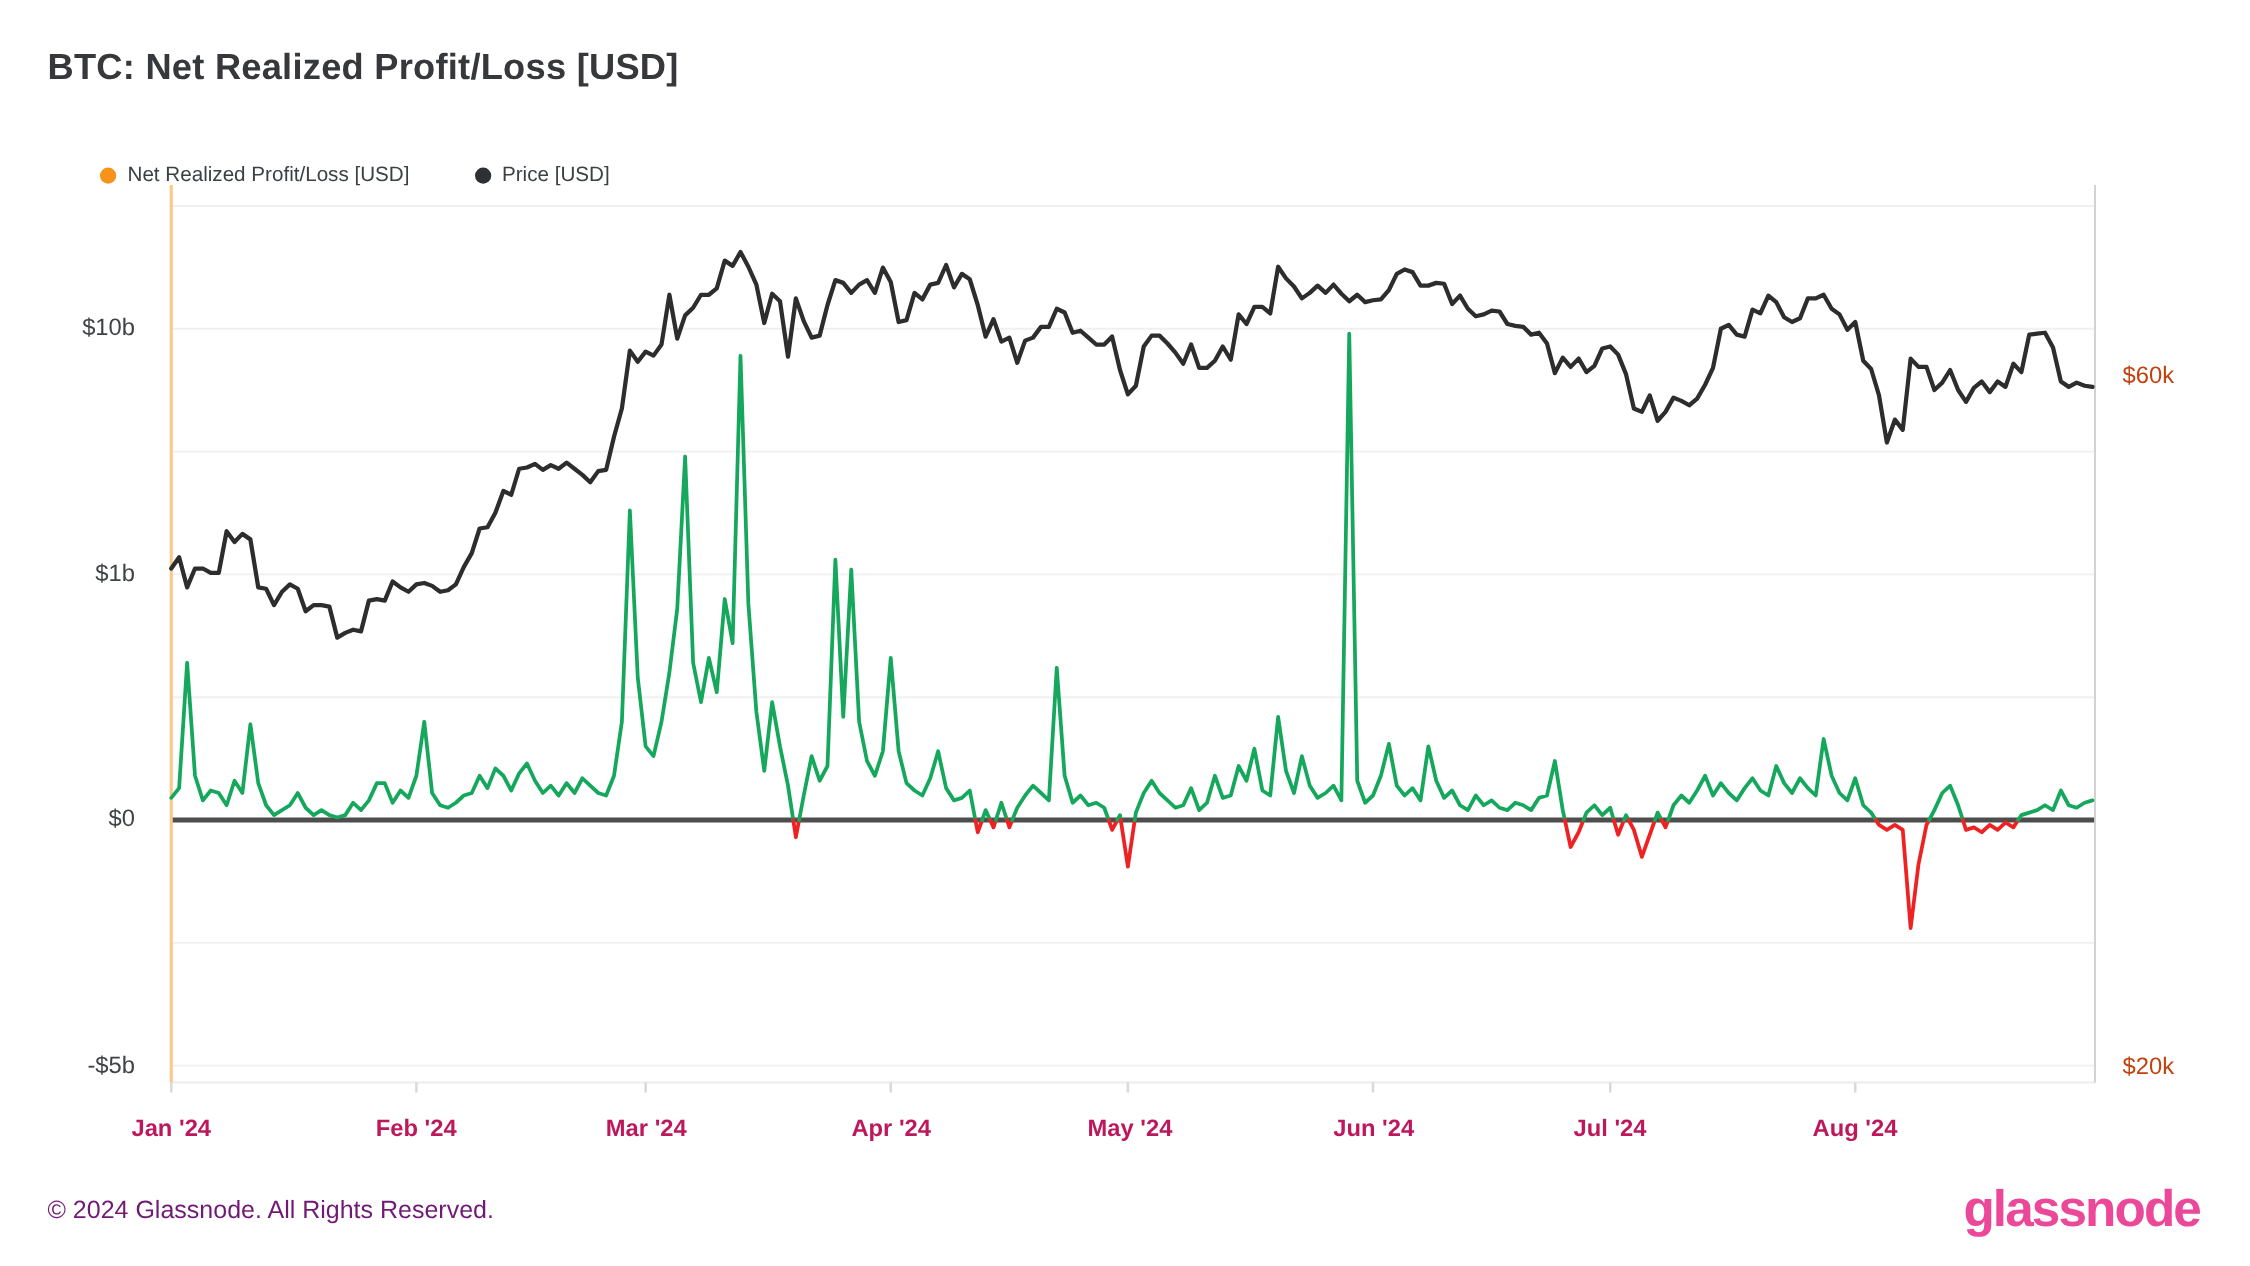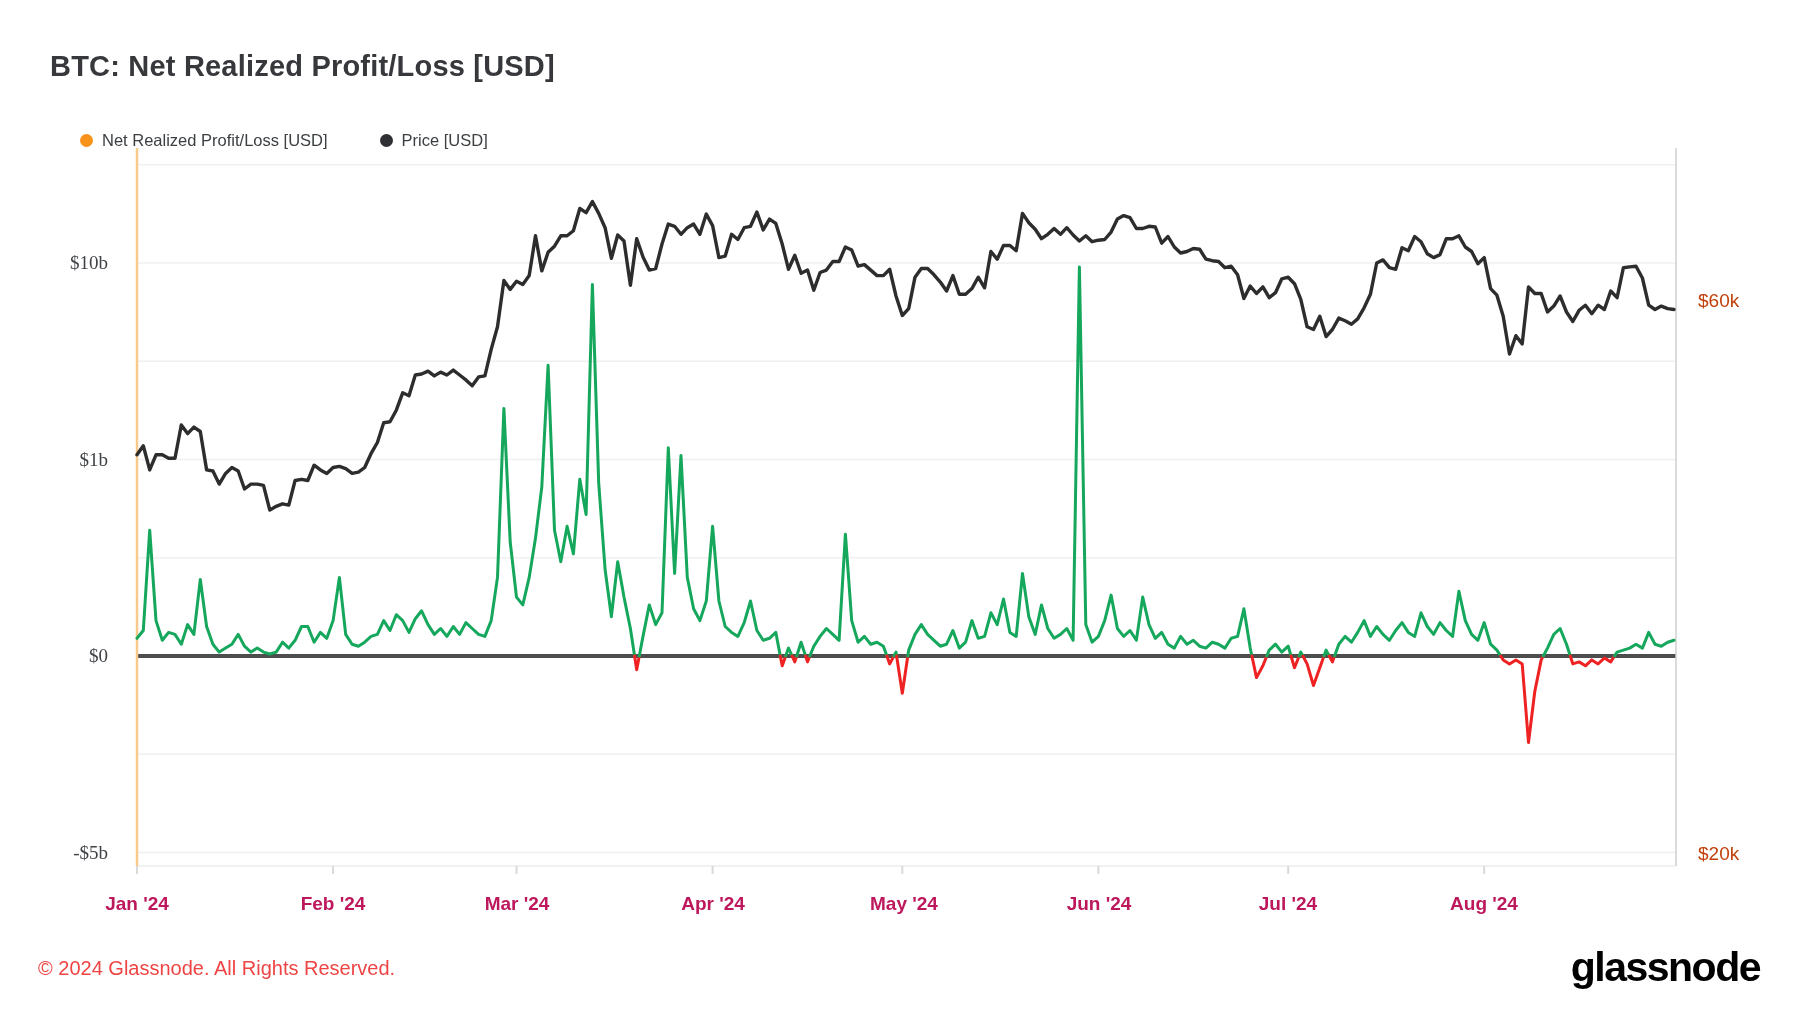--- a/index.html
+++ b/index.html
@@ -2,46 +2,46 @@
 <html><head>
 <meta charset="utf-8">
 <style>
   html,body{margin:0;padding:0;background:#ffffff;}
   body{
     width:1800px;height:1013px;position:relative;overflow:hidden;
     font-family:"Liberation Sans","DejaVu Sans",sans-serif;
     -webkit-font-smoothing:antialiased;
   }
   .page-title{
-    position:absolute;left:38px;top:38px;margin:12px;
+    position:absolute;left:38px;top:38px;margin:0;
     font-size:29px;font-weight:700;color:#36383b;letter-spacing:0.2px;
   }
   .legend{
     position:absolute;left:80px;top:131px;display:flex;align-items:center;gap:52px;
   }
   .legend-item{display:flex;align-items:center;gap:9px;cursor:pointer;}
   .legend-dot{width:13px;height:13px;border-radius:50%;display:inline-block;}
   .legend-label{font-size:16.5px;color:#3c4043;}
   #chart{position:absolute;left:0;top:0;}
   .ylab{
     position:absolute;left:0;width:108px;text-align:right;
-    font-size:19px;color:#3f4246;transform:translateY(-50%);font-family:Liberation Serif, serif;
+    font-size:19px;color:#3f4246;transform:translateY(-50%);
   }
   .yrlab{
     position:absolute;left:1698px;font-size:19px;color:#c2410c;transform:translateY(-50%);
   }
   .xlab{
     position:absolute;top:893px;font-size:19px;color:#be185d;transform:translateX(-50%);white-space:nowrap;font-weight:bold;
   }
   .footer-copy{
-    position:absolute;left:38px;top:957px;font-size:20px;color:#ef4444;
+    position:absolute;left:38px;top:957px;font-size:20px;color:#701a75;
   }
   .brand{
     position:absolute;right:40px;top:944px;font-size:41px;font-weight:700;
-    color:#000000;letter-spacing:-1.5px;
+    color:#ec4899;letter-spacing:-1.5px;
   }
 </style>
 </head>
 <body>
 
 <h1 class="page-title">BTC: Net Realized Profit/Loss [USD]</h1>
 
 <div class="legend">
   <div class="legend-item">
     <span class="legend-dot" style="background: rgb(247, 147, 26);"></span>

